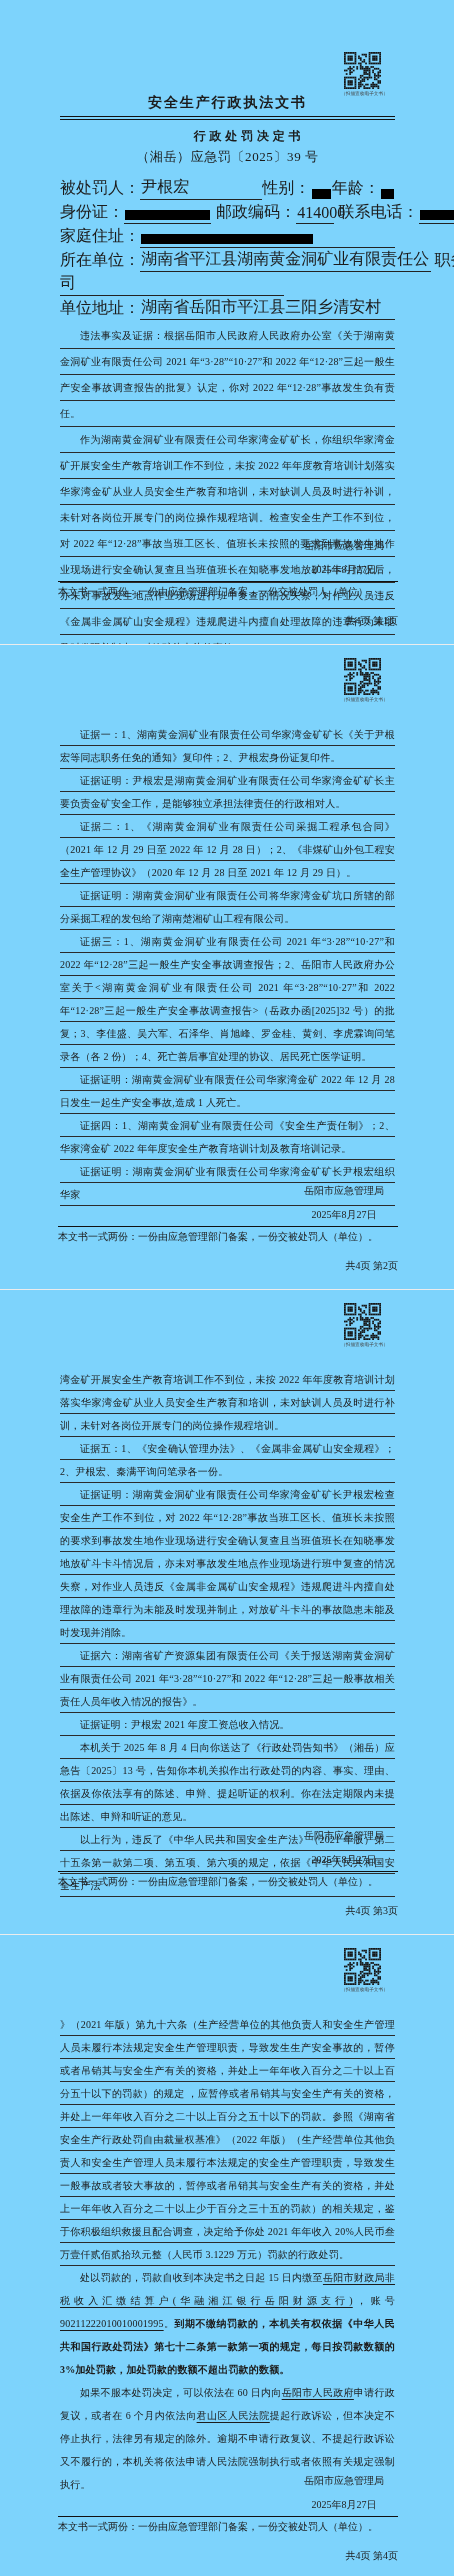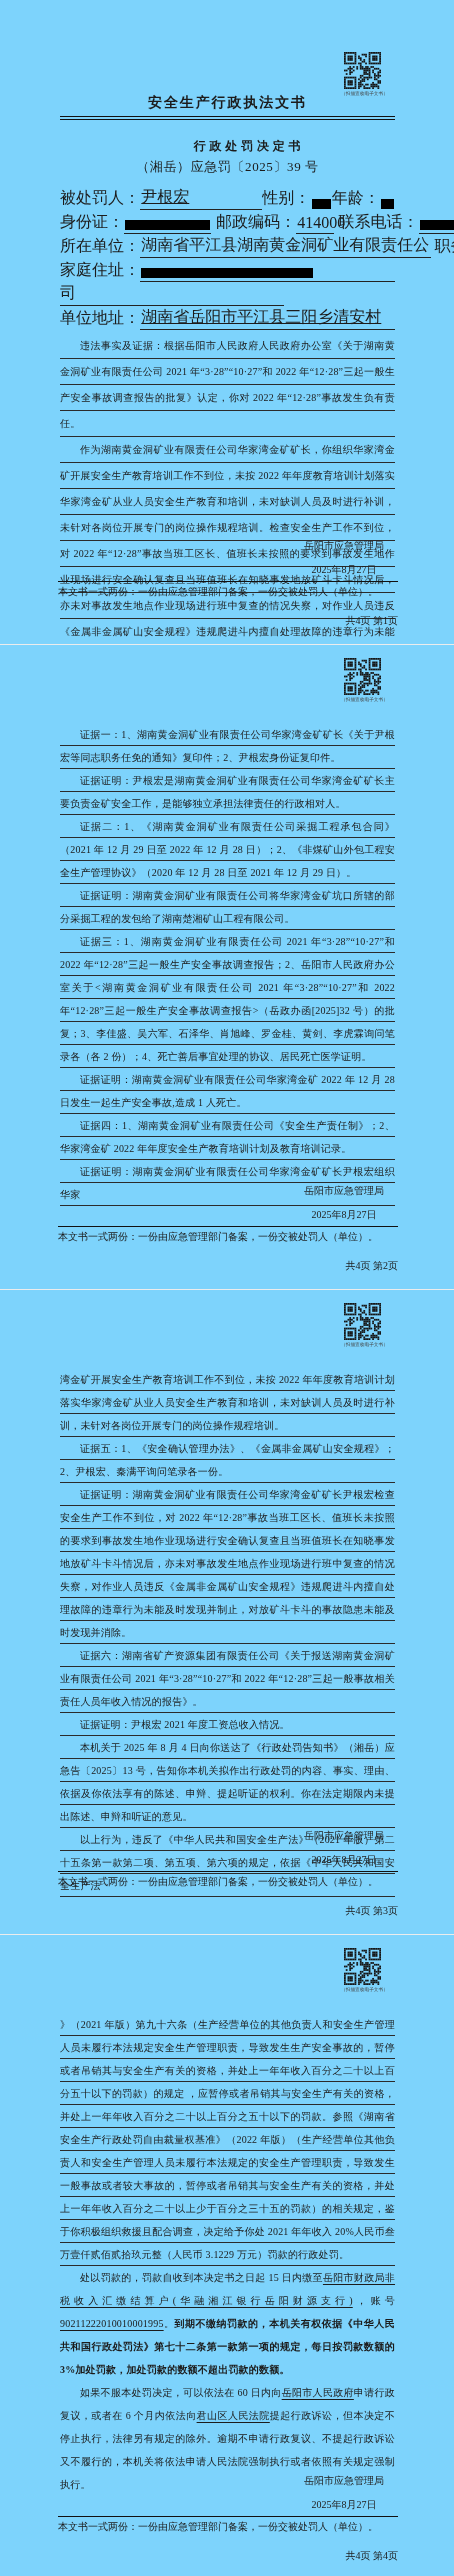--- a/index.html
+++ b/index.html
@@ -12,29 +12,29 @@
   
   .qr-wrap{position:absolute;left:341px;width:43px;text-align:center;}
   .page--first .qr-wrap{top:52px;}
   .page--cont  .qr-wrap{top:12.6px;}
   .qr{width:37px;height:37px;fill:#151515;display:block;margin:0 auto;}
   .qr-caption{font-size:4.7px;color:#444;white-space:nowrap;margin-top:1.3px;letter-spacing:0px;}
 
   
   .h-cat{margin:95px 0 0 0;text-align:center;font-size:14px;font-weight:bold;letter-spacing:1.9px;line-height:16.4px;}
   .h-rule{margin:4.4px 60px 0 60px;height:1.9px;border-top:1.6px solid #111;border-bottom:0.9px solid #111;}
-  .h-title{margin-top:19px;text-align:center;font-size:12px;font-weight:bold;letter-spacing:3.8px;line-height:15px;padding-left:43px;}
+  .h-title{margin-top:9px;text-align:center;font-size:12px;font-weight:bold;letter-spacing:3.8px;line-height:15px;padding-left:43px;}
   .h-num{margin-top:4.4px;text-align:center;font-size:13px;letter-spacing:0.6px;}
 
   
   .fields{margin:10px 60px 0 60px;font-size:16px;}
   .frow{display:flex;align-items:flex-end;height:24px;white-space:nowrap;}
   .flabel{flex:0 0 auto;padding-bottom:1.3px;}
   .fval{border-bottom:0.6px solid #222;padding:0 1.3px 1.3px 1.3px;flex:0 0 auto;}
-  .fval--grow{flex:1 1 auto;text-decoration:underline;}
+  .fval--grow{flex:1 1 auto;}
   .redact{display:inline-block;height:10px;background:#000;margin:0 1.3px 1.3px 1.3px;vertical-align:bottom;}
   .rline{border-bottom:0.6px solid #222;padding-bottom:1.3px;}
   .rw-a{width:19px;} .rw-b{width:12.6px;} .rw-c{width:87px;flex:0 0 auto;}
   .rw-d{flex:1 1 auto;} .rw-e{width:172px;}
   .u-half{border-bottom:0.6px solid #222;width:224px;flex:0 0 auto;padding-bottom:1.3px;}
 
   
   .page__body{margin:0 60px;}
   .page--first .page__body{margin-top:2.5px;}
   .page--cont  .page__body{padding-top:78px;}
@@ -301,28 +301,28 @@
       </div>
       <div class="frow">
         <span class="flabel">身份证：</span>
         <span class="rline rw-c"><span class="redact" style="width:85px"></span></span>
         <span class="flabel" style="margin-left:5px">邮政编码：</span>
         <span class="fval" style="width:35px">414000</span>
         <span class="flabel" style="margin-left:5px">联系电话：</span>
         <span class="rline rw-d"><span class="redact" style="width:58px"></span></span>
       </div>
       <div class="frow">
+        <span class="flabel">家庭住址：</span>
+        <span class="rline rw-d"><span class="redact rw-e"></span></span>
+      </div>
+      <div class="frow">
         <span class="flabel">所在单位：</span>
         <span class="fval">湖南省平江县湖南黄金洞矿业有限责任公</span>
         <span class="flabel" style="margin-left:3.8px">职务：</span>
         <span class="fval fval--grow">矿长</span>
-      </div>
-      <div class="frow">
-        <span class="flabel">家庭住址：</span>
-        <span class="rline rw-d"><span class="redact rw-e"></span></span>
       </div>
       <div class="frow">
         <span class="u-half">司</span>
       </div>
       <div class="frow">
         <span class="flabel">单位地址：</span>
         <span class="fval fval--grow">湖南省岳阳市平江县三阳乡清安村</span>
       </div>
     </div>
 

